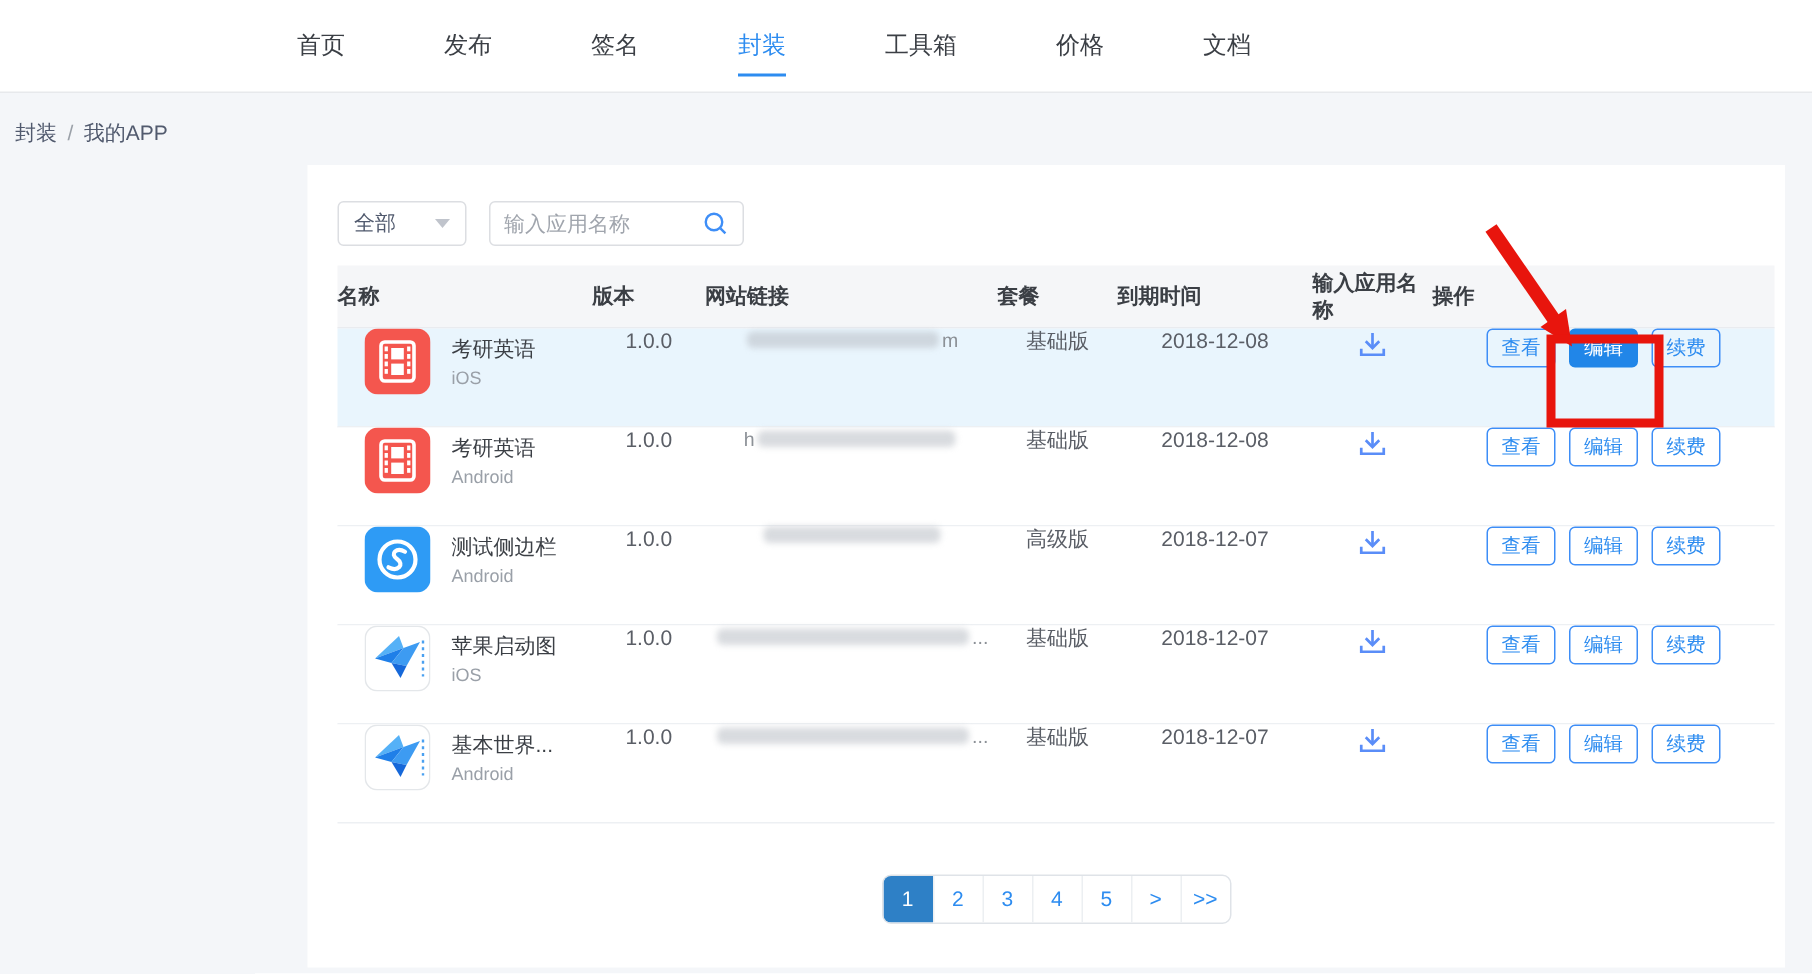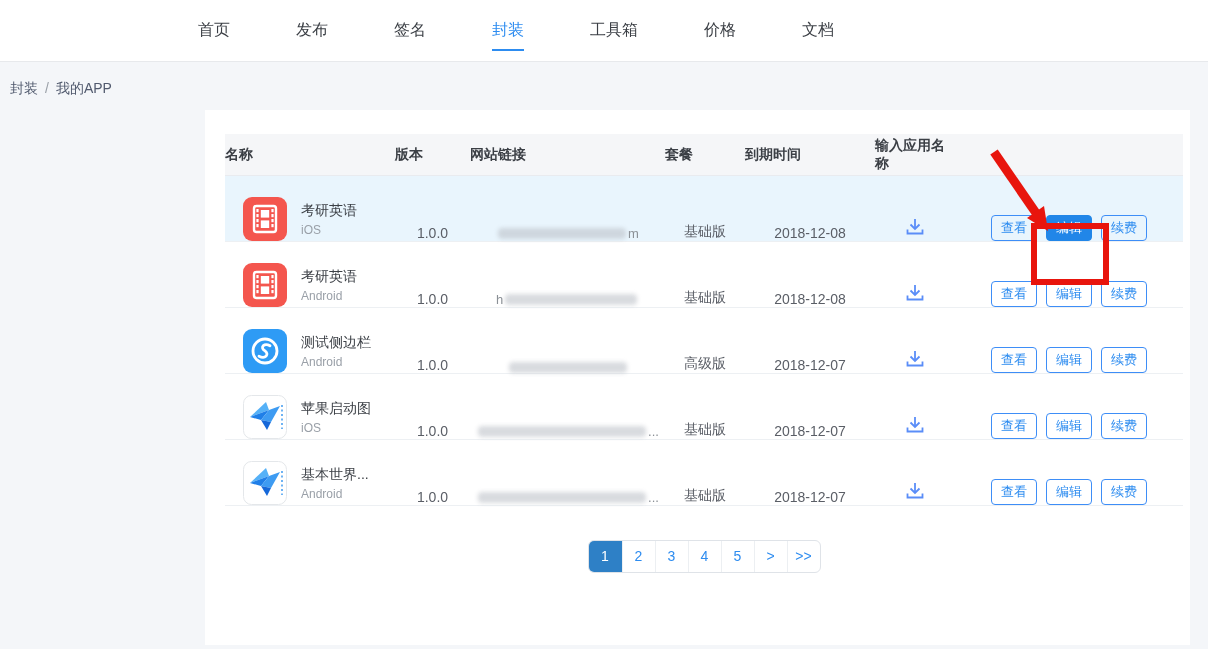--- a/index.html
+++ b/index.html
@@ -45,21 +45,21 @@
   .searchbox input::placeholder { color:#a0a5ad; }
   .search-icon { width:18px; height:18px; display:inline-flex; cursor:pointer; }
 
   
   .table { width:958px; font-size:14px; }
   .thead { display:flex; align-items:center; height:42px; background:#f5f6f8;
            border-bottom:1px solid #e9ebef; font-weight:bold; color:#3b3f45; }
   .hcell { }
   .col-name{width:170px;} .col-version{width:75px;} .col-link{width:195px;} .col-plan{width:80px;}
   .col-expire{width:130px;} .col-download{width:80px;} .col-actions{width:228px;}
-  .trow { display:flex; align-items:flex-end; height:66px; background:#fff;
+  .trow { display:flex; align-items:flex-start; height:66px; background:#fff;
           border-bottom:1px solid #edf0f3; }
   .trow.highlighted { background:#e9f5fd; }
   .cell { text-align:center; color:#5a5e66; }
   .cell-name { display:flex; align-items:center; gap:14px; padding-left:18px; text-align:left; }
   .app-icon { width:44px; height:44px; flex:0 0 44px; }
   .app-icon svg { width:44px; height:44px; display:block; }
   .app-name { font-size:14px; color:#3b3f45; }
   .app-platform { font-size:12px; color:#9aa0a8; margin-top:3px; }
   .cell-link { display:flex; align-items:center; justify-content:center; gap:2px;
                font-size:13px; color:#8b9096; }
@@ -107,29 +107,45 @@
 
 <div class="page-body">
 
   <div class="breadcrumb">
     <span>封装</span><span class="sep">/</span><span>我的APP</span>
   </div>
 
 
   <div class="main-card">
 
+    <div class="toolbar">
+      <div class="dropdown">
+        <span>全部</span>
+        <span class="caret"></span>
+      </div>
+      <div class="searchbox">
+        <input type="text" placeholder="输入应用名称" style="">
+        <span class="search-icon">
+            <svg viewBox="0 0 18 18" fill="none" stroke="#3e8ef7" stroke-width="1.6">
+              <circle cx="8" cy="8" r="5.5"></circle>
+              <path d="M12.3 12.3L15.6 15.6"></path>
+            </svg>
+          </span>
+      </div>
+    </div>
 
     <div class="table">
       <div class="thead">
         <div class="hcell col-name">名称</div>
         <div class="hcell col-version">版本</div>
         <div class="hcell col-link">网站链接</div>
         <div class="hcell col-plan">套餐</div>
         <div class="hcell col-expire">到期时间</div>
         <div class="hcell col-download">输入应用名称</div>
+        <div class="hcell col-actions">操作</div>
       </div>
 
         <div class="trow highlighted">
           <div class="cell cell-name col-name">
             <span class="app-icon">
               <svg viewBox="0 0 44 44">
                 <rect width="44" height="44" rx="9" fill="#f4564e"></rect>
                 <rect x="11" y="9" width="22" height="26" rx="2.5" fill="none" stroke="#fff" stroke-width="2.4"></rect>
                 <rect x="17.8" y="13" width="8.4" height="7.6" fill="#fff"></rect>
                 <rect x="17.8" y="23.4" width="8.4" height="7.6" fill="#fff"></rect>

